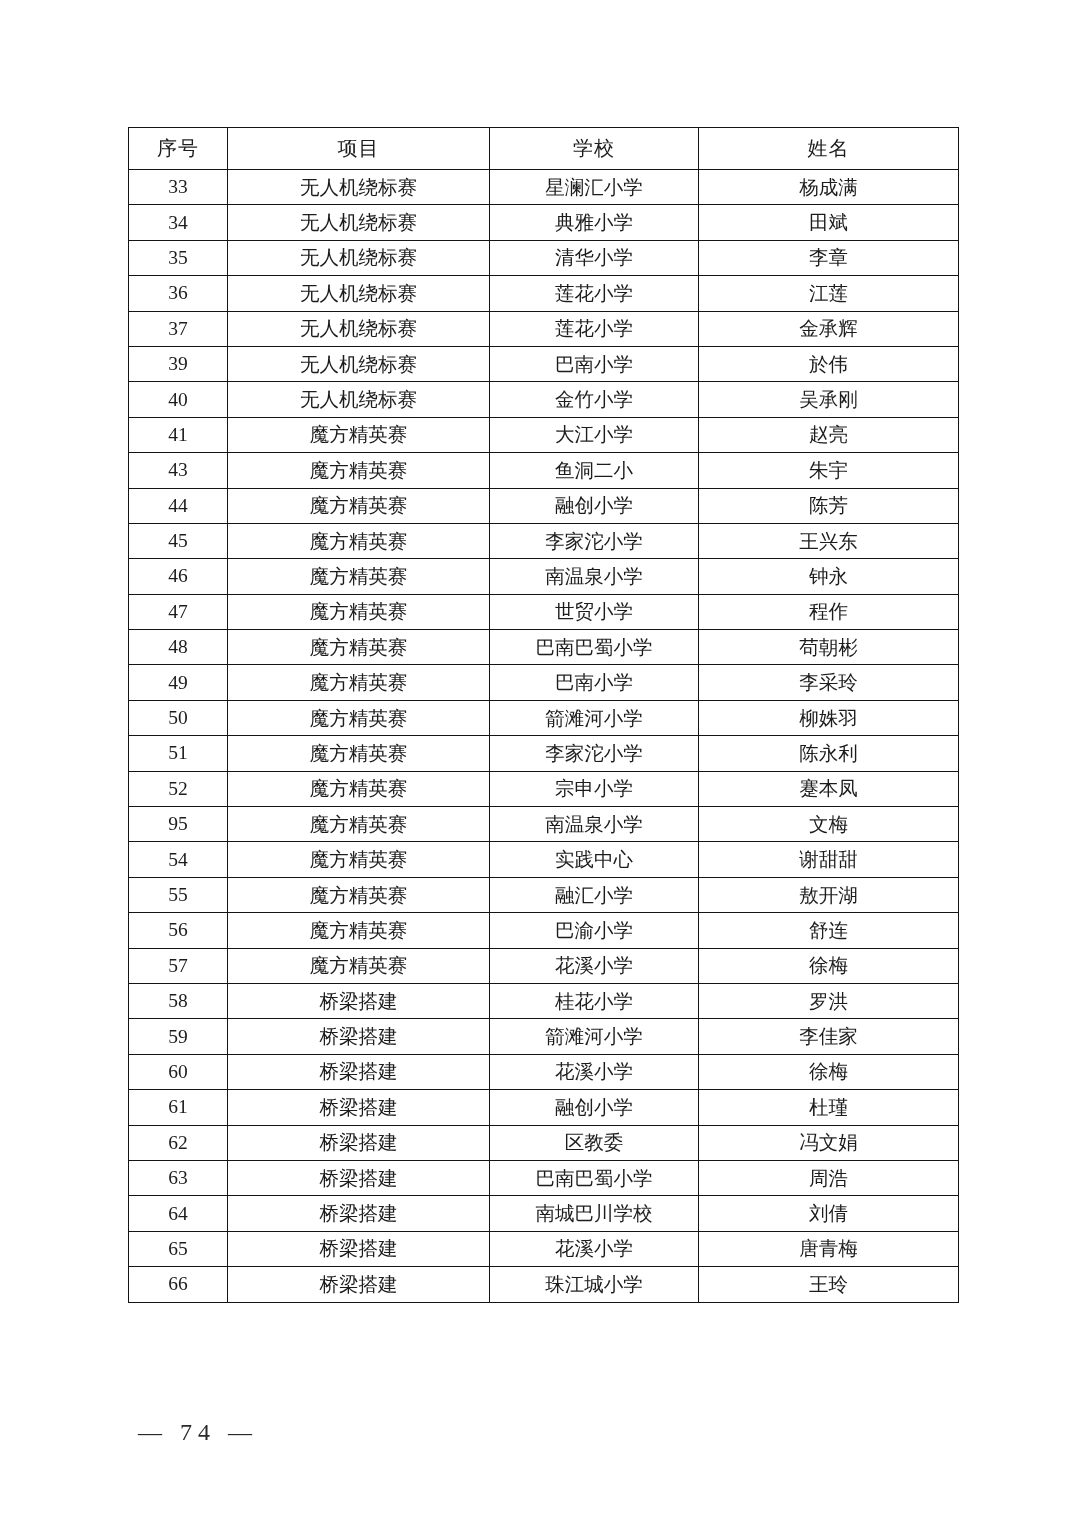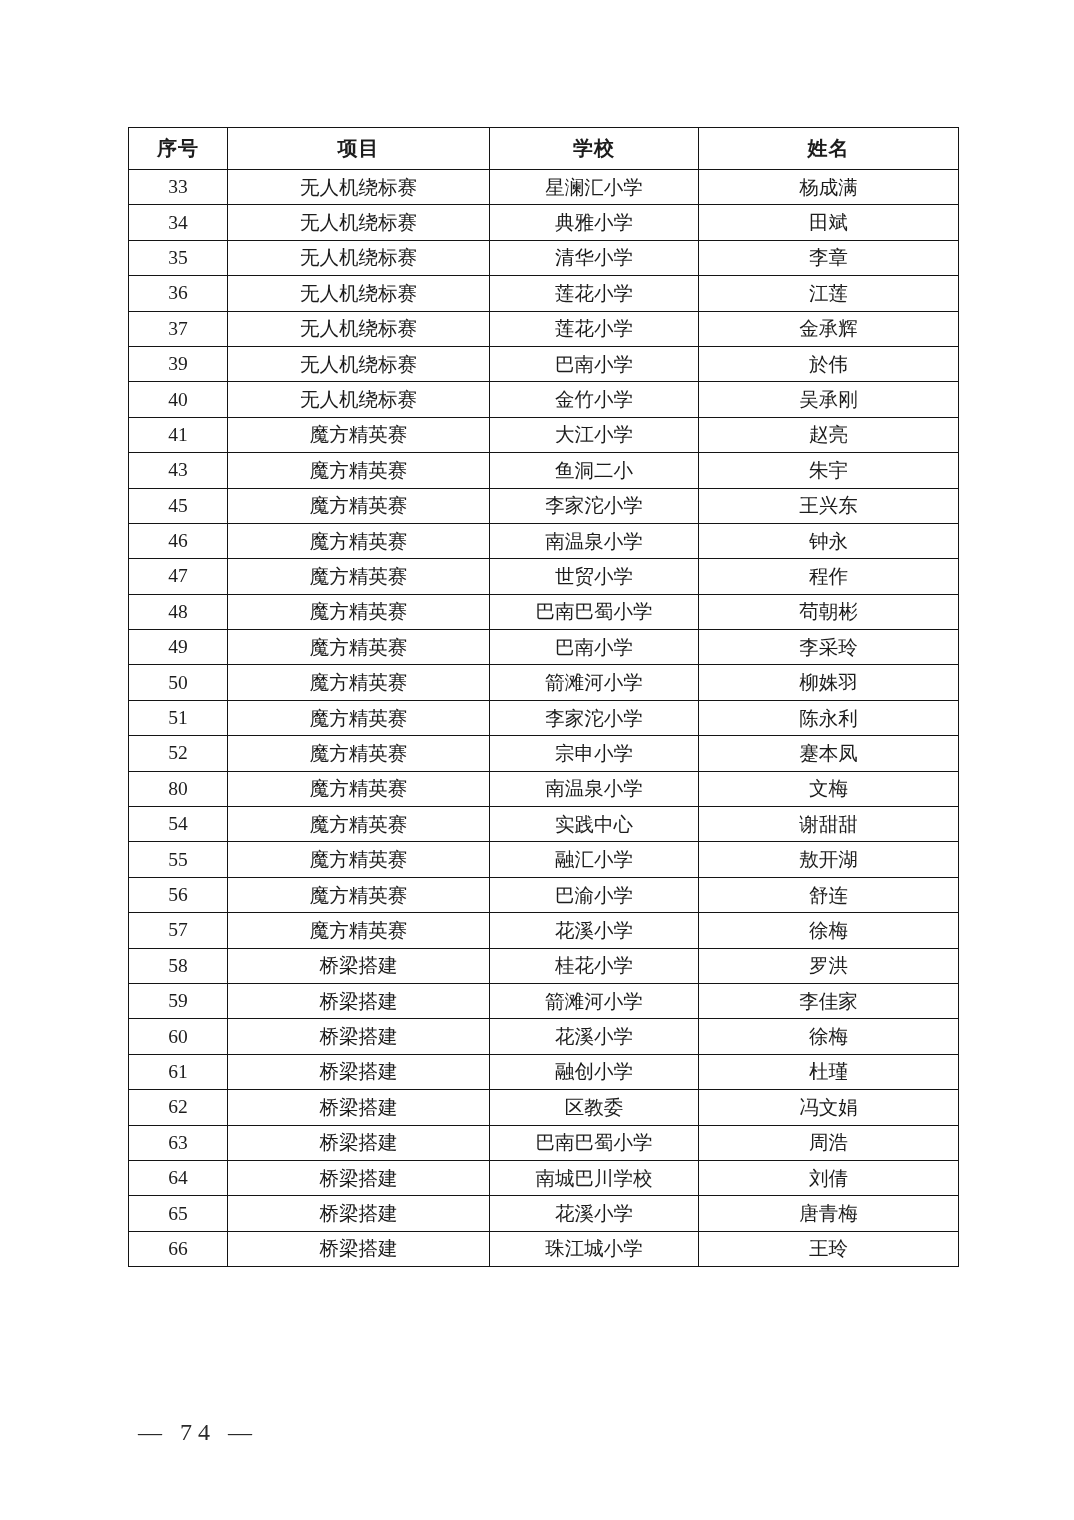--- a/index.html
+++ b/index.html
@@ -32,21 +32,21 @@
     border: 1.5px solid #141414;
     text-align: center;
     vertical-align: middle;
     font-size: 19.5px;
     padding: 0;
     overflow: hidden;
     white-space: nowrap;
   }
   table.roster th {
     height: 41px;
-    font-weight: bold;
+    font-weight: normal;
     font-size: 20px;
     letter-spacing: 1px;
     text-align: center;
   }
   table.roster td {
     height: 34.4px;
     font-weight: normal;
   }
   .footer-page-number {
     position: absolute;
@@ -128,20 +128,26 @@
           <td>大江小学</td>
           <td>赵亮</td>
         </tr>
         <tr>
           <td>43</td>
           <td>魔方精英赛</td>
           <td>鱼洞二小</td>
           <td>朱宇</td>
         </tr>
         <tr>
+          <td>44</td>
+          <td>魔方精英赛</td>
+          <td>融创小学</td>
+          <td>陈芳</td>
+        </tr>
+        <tr>
           <td>45</td>
           <td>魔方精英赛</td>
           <td>李家沱小学</td>
           <td>王兴东</td>
         </tr>
         <tr>
           <td>46</td>
           <td>魔方精英赛</td>
           <td>南温泉小学</td>
           <td>钟永</td>
@@ -176,21 +182,21 @@
           <td>李家沱小学</td>
           <td>陈永利</td>
         </tr>
         <tr>
           <td>52</td>
           <td>魔方精英赛</td>
           <td>宗申小学</td>
           <td>蹇本凤</td>
         </tr>
         <tr>
-          <td>80</td>
+          <td>95</td>
           <td>魔方精英赛</td>
           <td>南温泉小学</td>
           <td>文梅</td>
         </tr>
         <tr>
           <td>54</td>
           <td>魔方精英赛</td>
           <td>实践中心</td>
           <td>谢甜甜</td>
         </tr>

